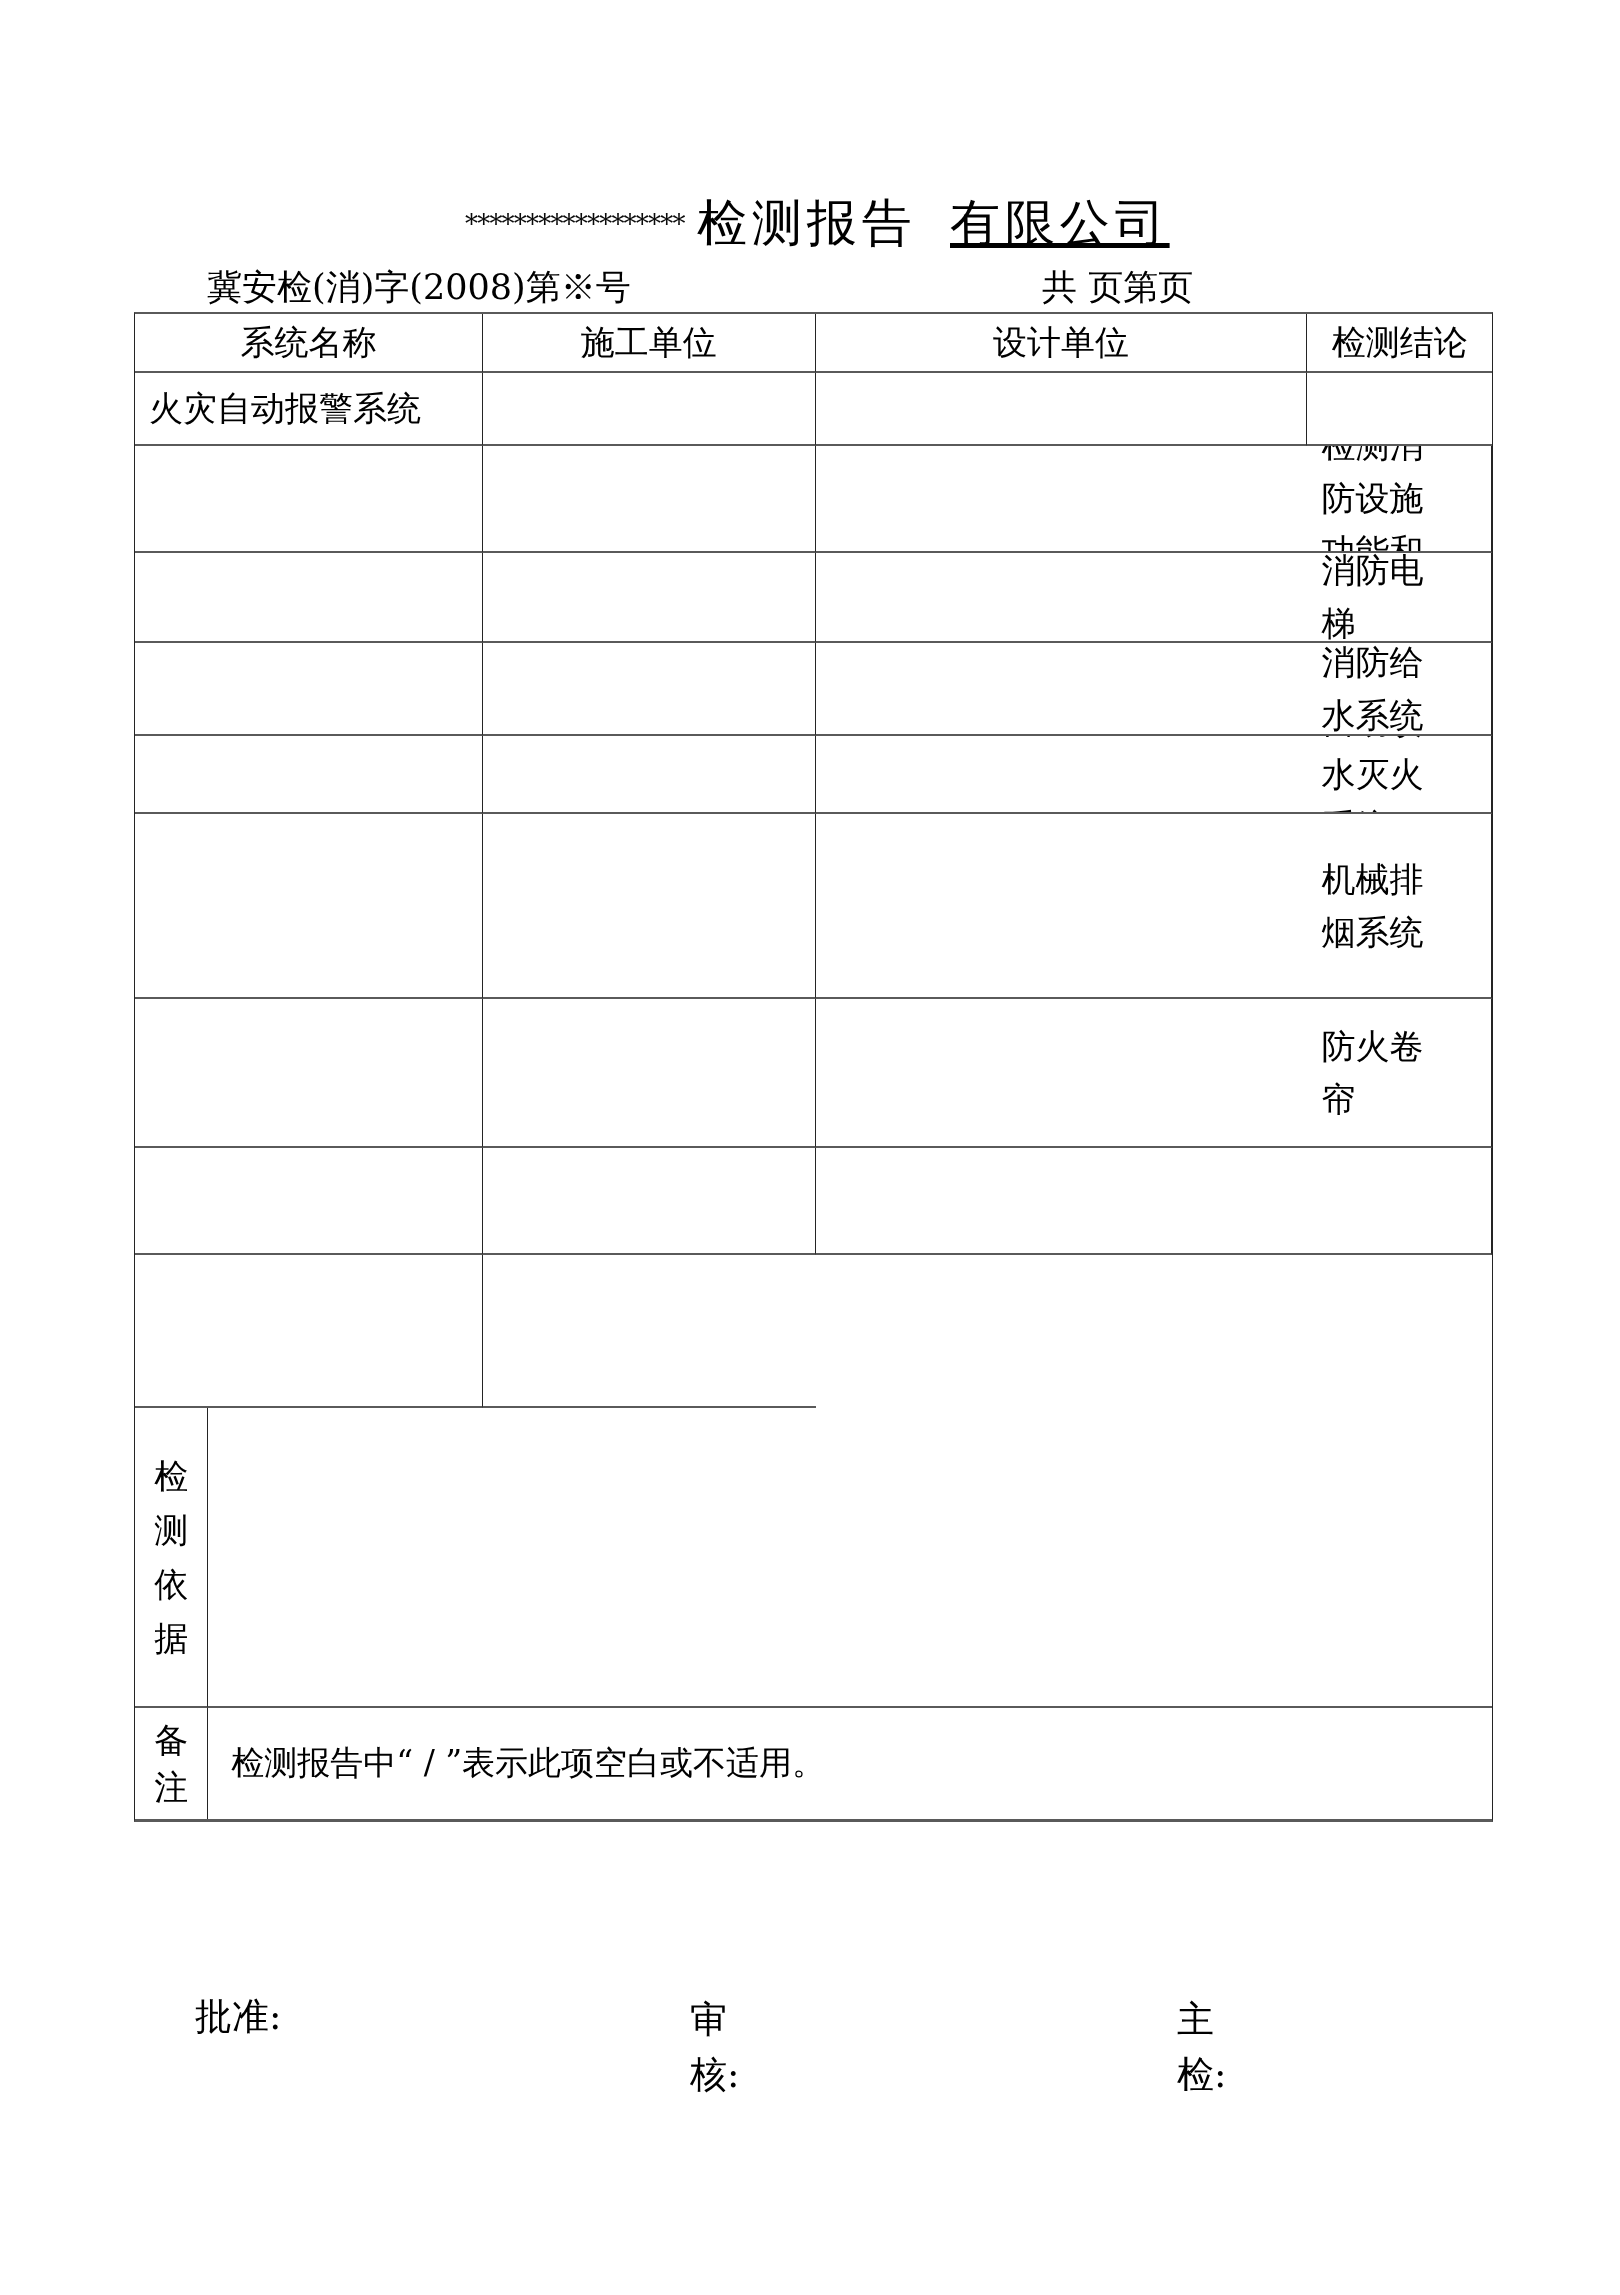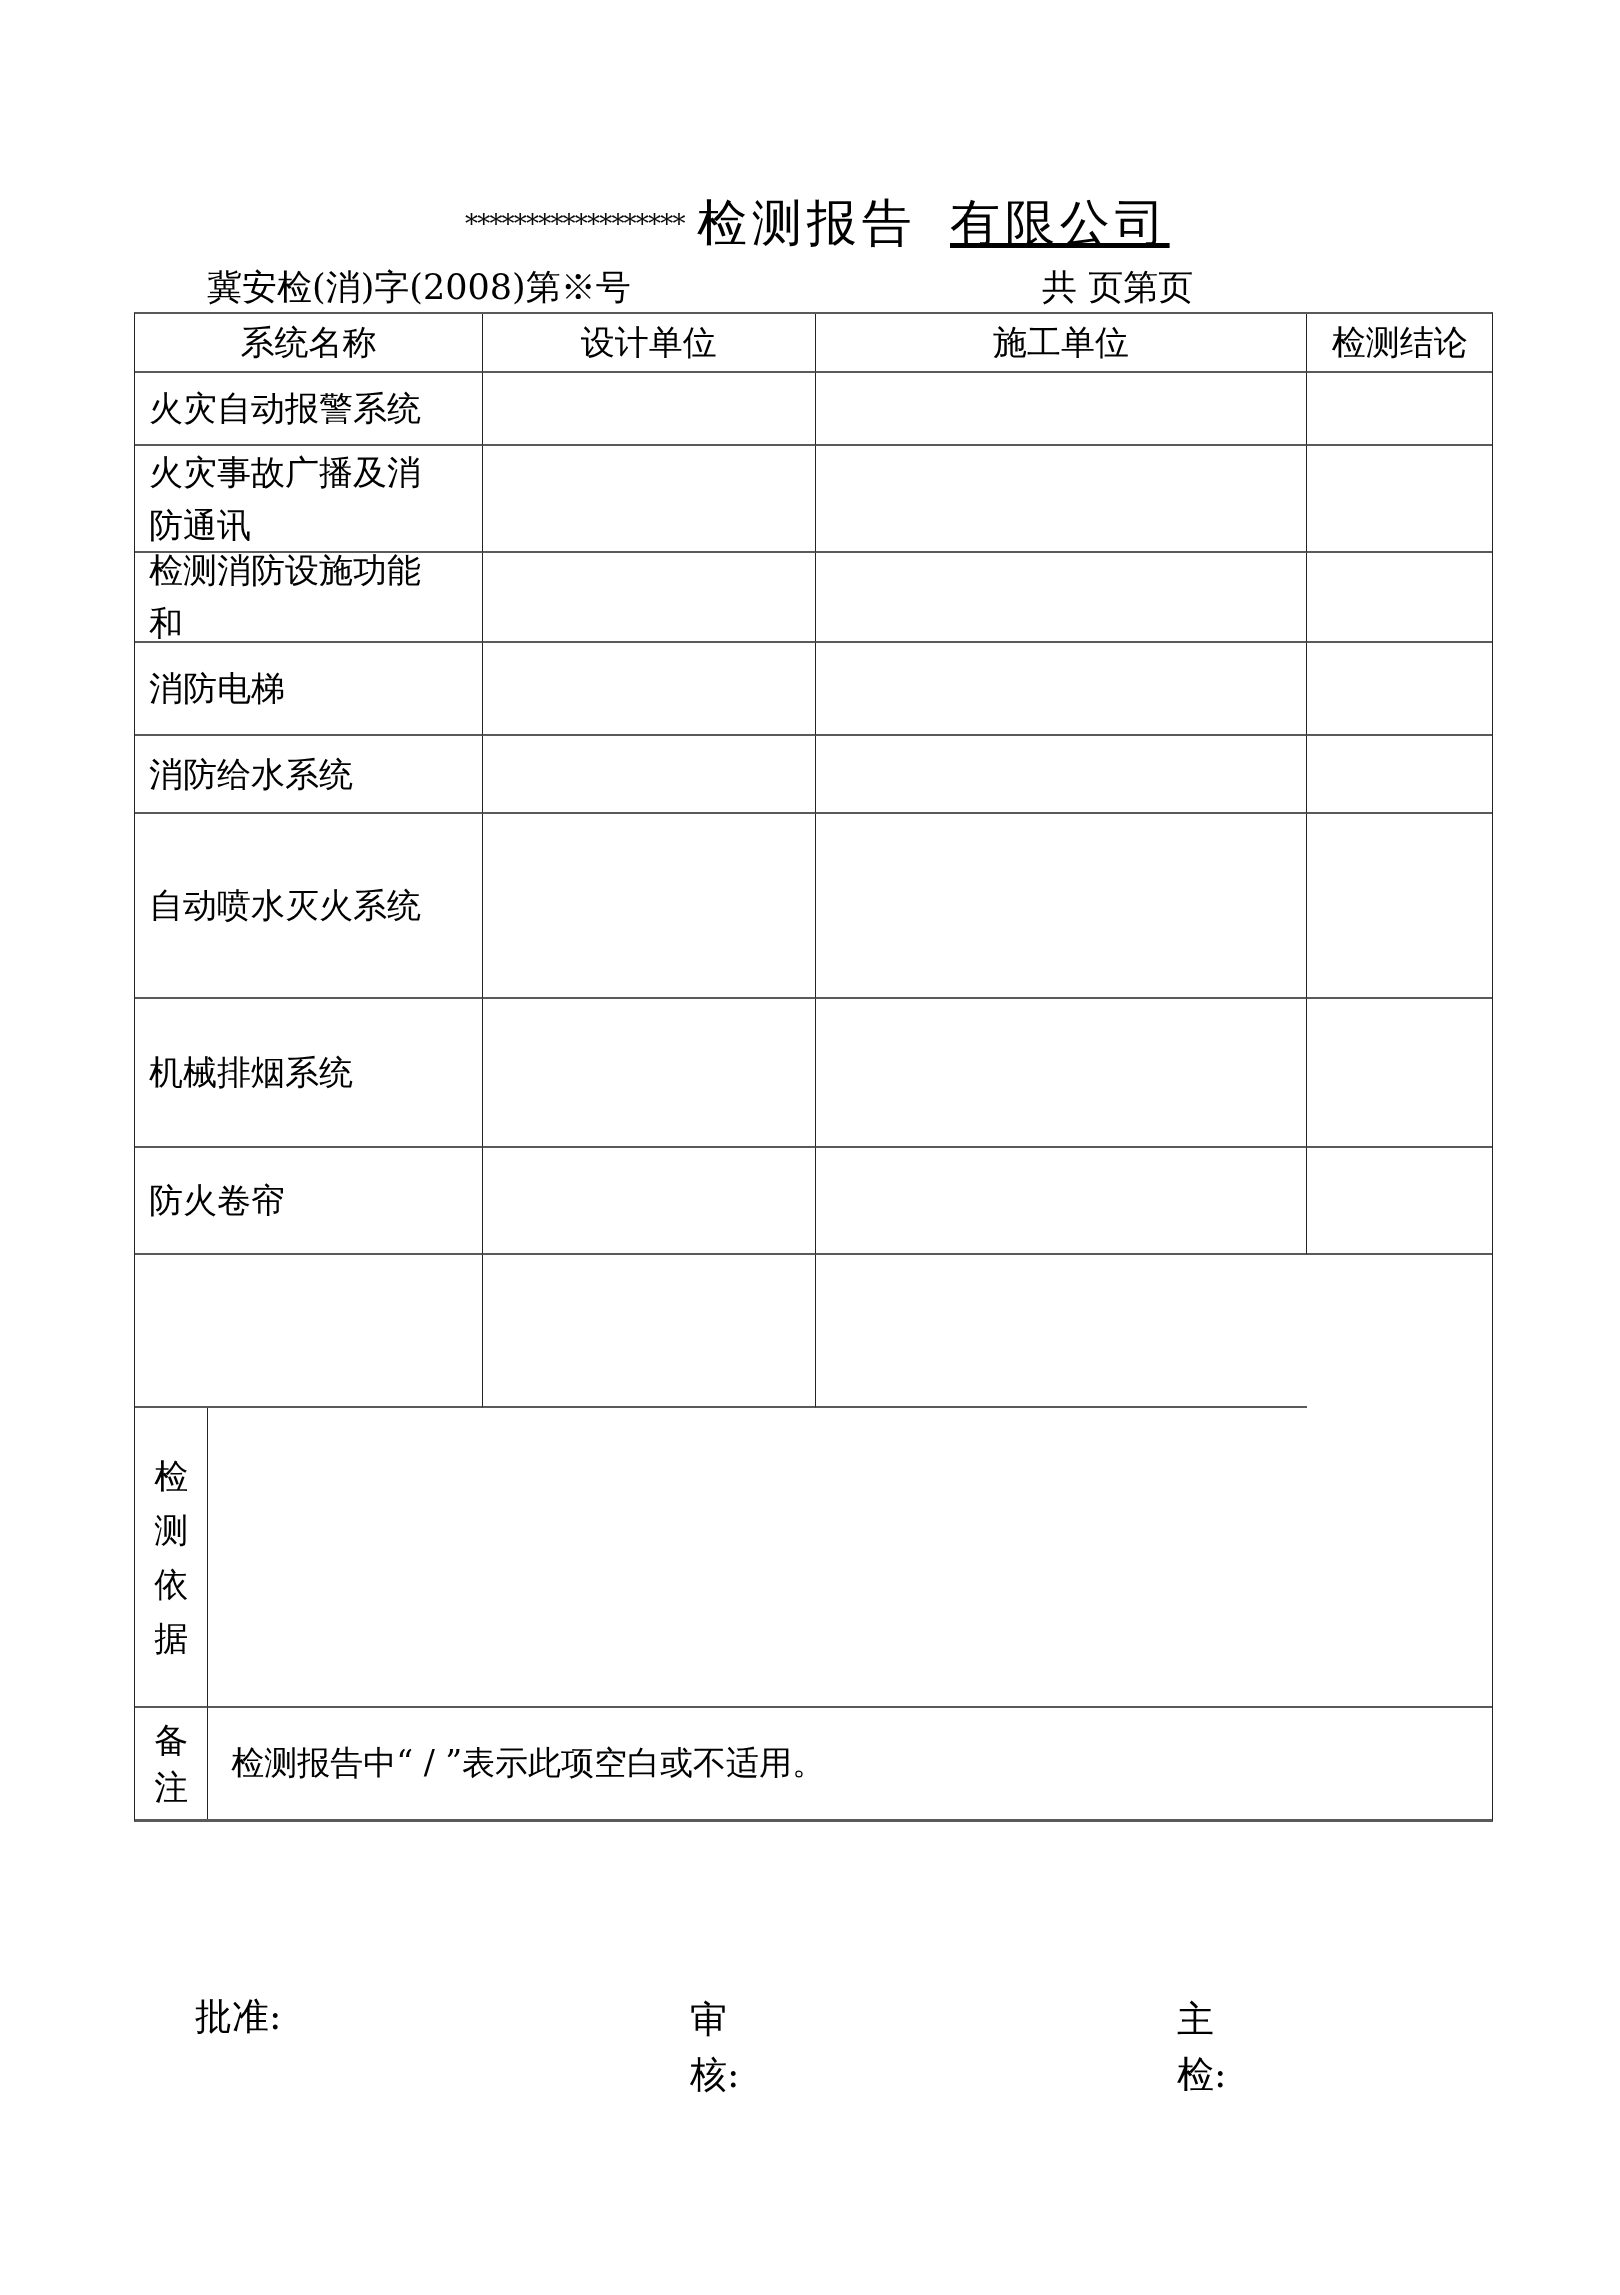--- a/index.html
+++ b/index.html
@@ -73,30 +73,29 @@
   <div class="doc-line">
     <span class="doc-number">冀安检(消)字(2008)第※号</span>
     <span class="doc-pages">共 页第页</span>
   </div>
 
   <div class="doc-table">
 
 
     <div class="sec secB">
       <div class="cell ctr">系统名称</div>
+      <div class="cell ctr">施工单位</div>
       <div class="cell ctr">设计单位</div>
-      <div class="cell ctr">施工单位</div>
       <div class="cell ctr last-col">检测结论</div>
 
       <div class="cell row-lbl">火灾自动报警系统</div>
       <div class="cell"></div>
       <div class="cell"></div>
       <div class="cell last-col"></div>
 
-      <div class="cell row-lbl">火灾事故广播及消防通讯</div>
       <div class="cell"></div>
       <div class="cell"></div>
       <div class="cell last-col"></div>
 
       <div class="cell row-lbl">检测消防设施功能和</div>
       <div class="cell"></div>
       <div class="cell"></div>
       <div class="cell last-col"></div>
 
       <div class="cell row-lbl">消防电梯</div>

